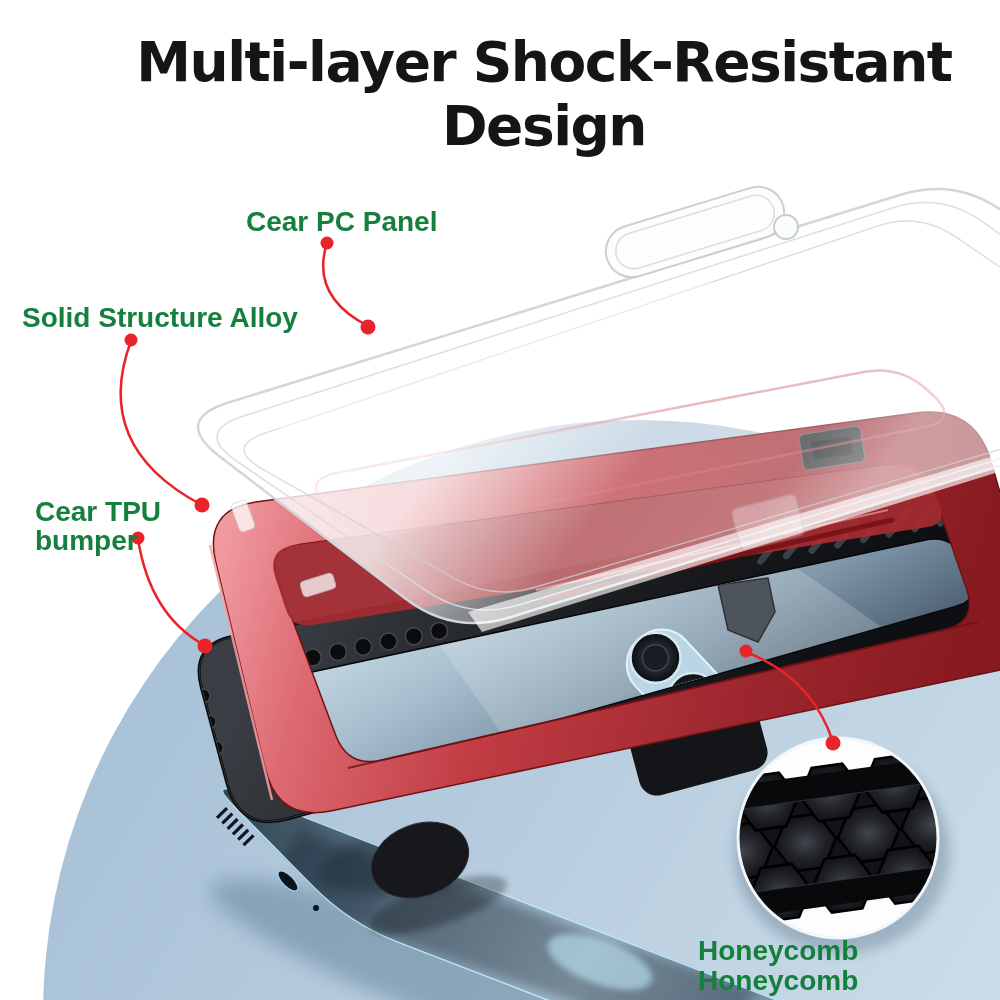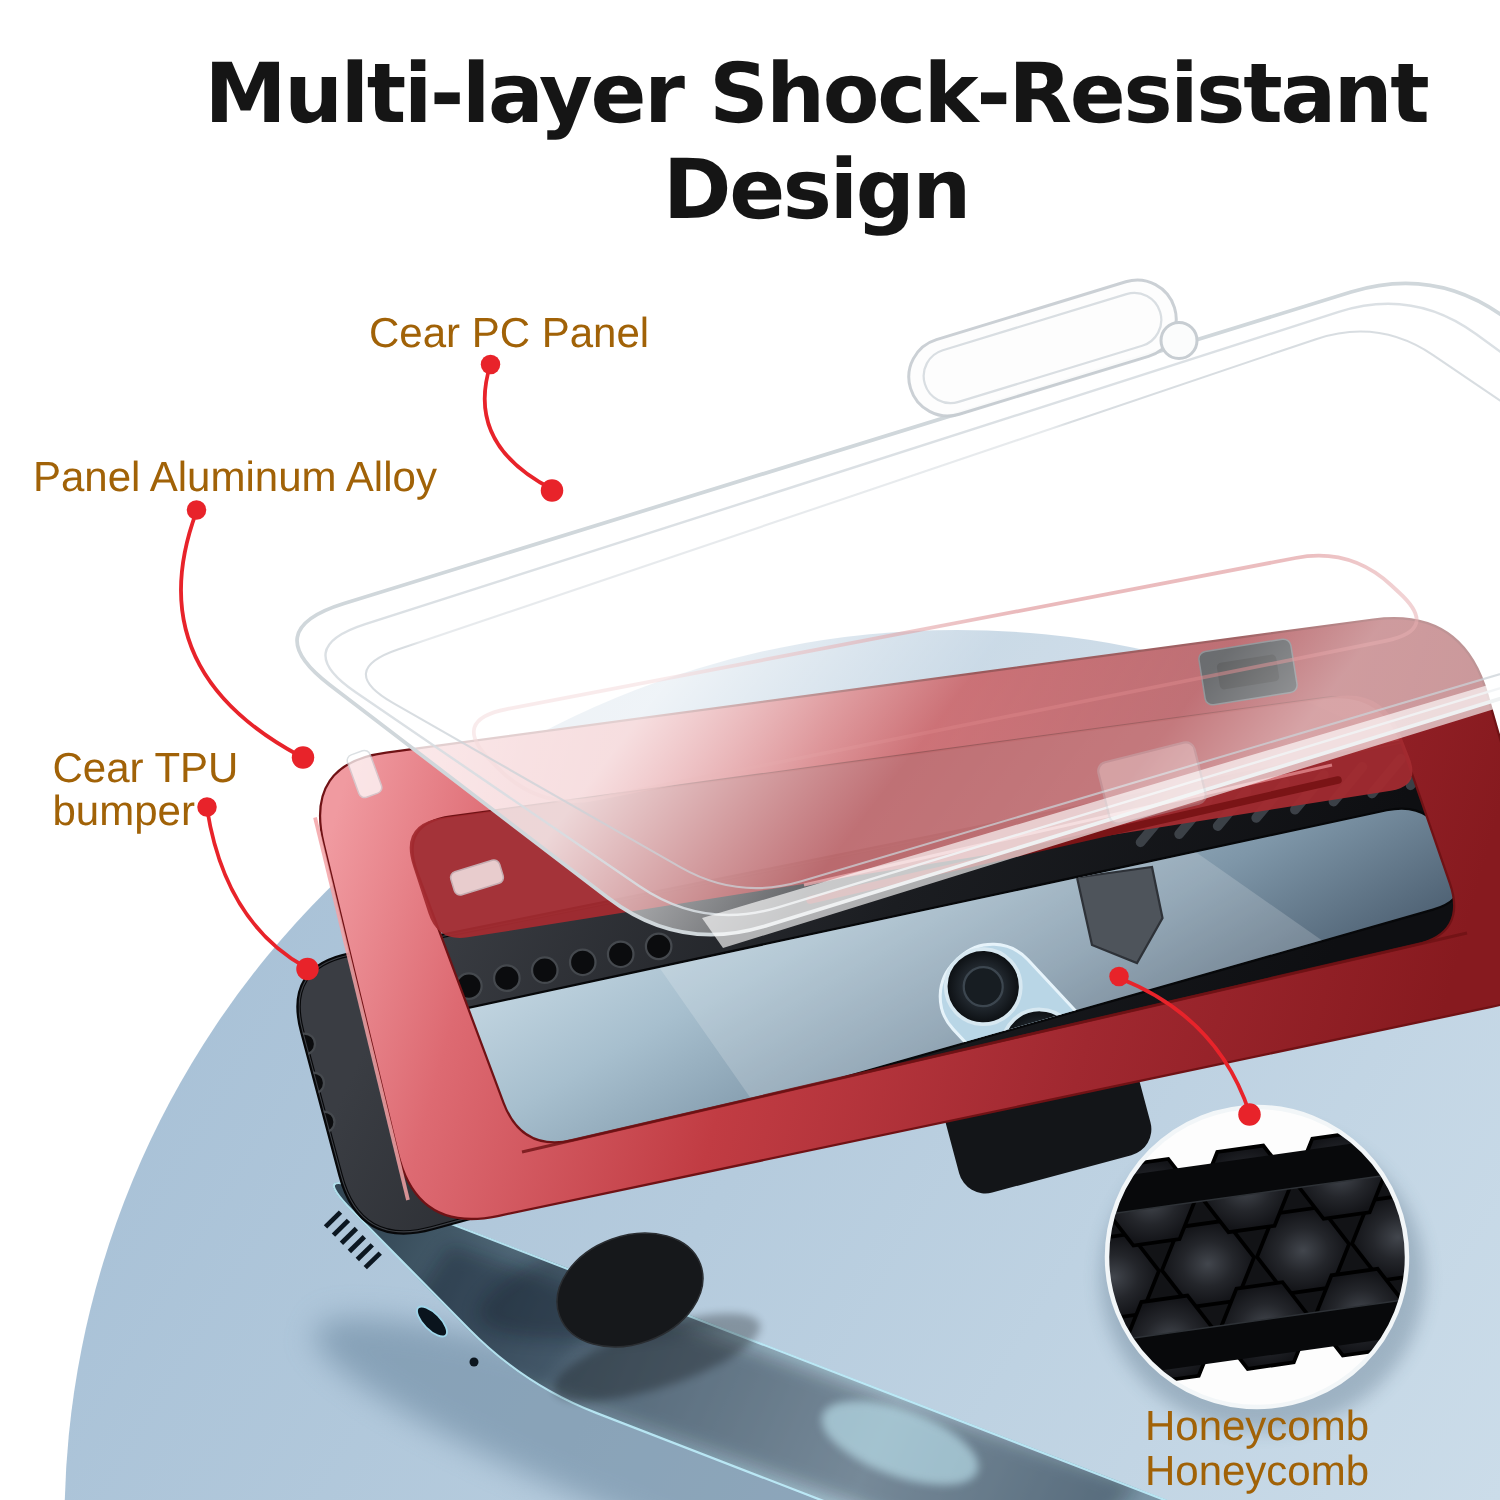--- a/index.html
+++ b/index.html
@@ -2,22 +2,22 @@
 <html style="--accent: #e8232a;"><head>
 <meta charset="utf-8">
 <style>
   html,body{margin:0;padding:0;background:#ffffff;}
   #stage{position:relative;width:1000px;height:1000px;overflow:hidden;background:#ffffff;
          font-family:"Liberation Sans",sans-serif;}
   #scene{position:absolute;left:0;top:0;}
   .title{position:absolute;left:0;top:30px;width:1000px;text-align:center;
          font-family:"DejaVu Sans","Liberation Sans",sans-serif;
          font-weight:bold;font-size:55px;letter-spacing:-1.5px;color:#151515;padding-left:44px;}
-  .lbl{position:absolute;font-size:28px;color:#a16207;line-height:29px;white-space:nowrap;}
-  .lbl-center{text-align:center;}
+  .lbl{position:absolute;font-size:28px;color:#15803d;line-height:29px;white-space:nowrap;font-weight:bold;}
+  .lbl-center{text-align:left;}
 </style>
 </head>
 <body>
 
 <div id="stage">
 
 <svg id="scene" width="1000" height="1000" viewBox="0 0 1000 1000">
   <defs>
     <linearGradient id="bgGrad" gradientUnits="userSpaceOnUse" x1="60" y1="430" x2="1000" y2="1000">
       <stop offset="0" stop-color="#a3bdd4"></stop>
@@ -258,21 +258,21 @@
         <circle cx="205" cy="646" r="7.5"></circle>
     <circle cx="746" cy="651" r="6.5"></circle>
         <circle cx="833" cy="743" r="7.5"></circle>
   </g>
 </svg>
 
 <div class="title">Multi-layer Shock-Resistant Design</div>
 
 <div class="lbl" style="left:246px;top:207px;">Cear PC Panel</div>
 
-<div class="lbl" style="left:22px;top:303px;">Panel Aluminum Alloy</div>
+<div class="lbl" style="left:22px;top:303px;">Solid Structure Alloy</div>
 
 <div class="lbl" style="left:35px;top:497px;">
   <div>Cear TPU</div>
   <div>bumper</div>
 </div>
 
 <div class="lbl lbl-center" style="left:698px;top:936px;width:280px;line-height:30px;">
   <div>Honeycomb</div>
   <div>Honeycomb</div>
 </div>

